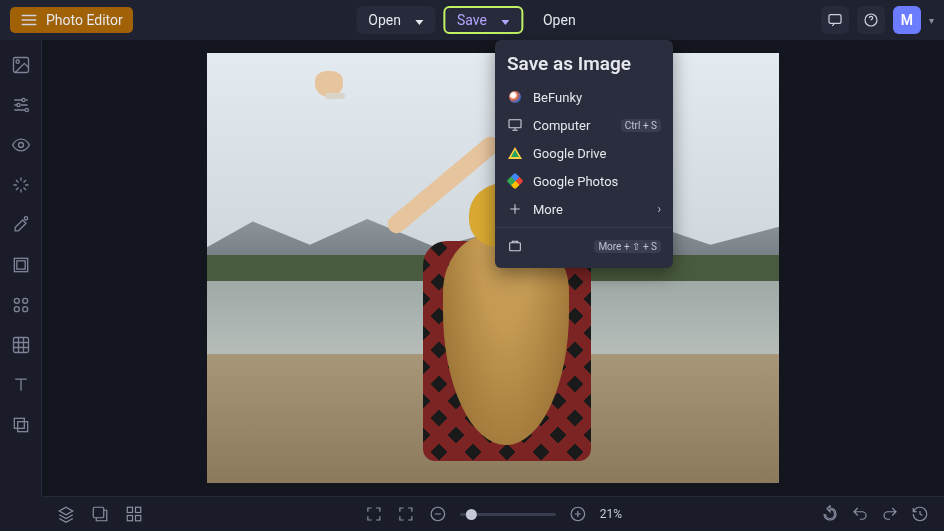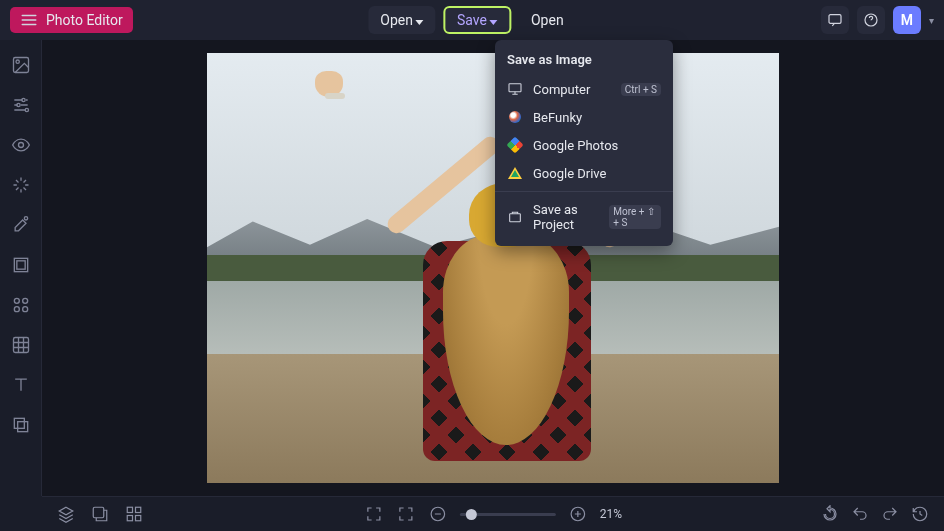--- a/index.html
+++ b/index.html
@@ -1,36 +1,36 @@
 <!DOCTYPE html>
 <html><head>
 <meta charset="utf-8">
 <style>
   * { box-sizing: border-box; margin: 0; padding: 0; font-family: -apple-system, BlinkMacSystemFont, "Segoe UI", Roboto, sans-serif; }
   body { width: 944px; height: 531px; overflow: hidden; background: #1a1d29; color: #e6e8ee; position: relative; }
 
   
   .header { height: 40px; background: #1f2230; display: flex; align-items: center; padding: 0 10px; position: relative; }
-  .hdr-left { display: flex; align-items: center; gap: 10px; background:#be185d; border-radius:5px; padding:4px 10px;}
+  .hdr-left { display: flex; align-items: center; gap: 10px; background:#a16207; border-radius:5px; padding:4px 10px;}
   .menu-btn { display:flex; align-items:center; gap:8px; color:#e6e8ee; font-size:14px; cursor:pointer;}
   .menu-btn svg { width:18px; height:18px; stroke:#d0d3de; }
   .hdr-center { position:absolute; left:50%; transform:translateX(-50%); display:flex; gap:8px; }
-  .pill { background:#272a3a; border-radius:6px; height:28px; display:flex; align-items:center; padding:0 12px; font-size:14px; color:#e6e8ee; cursor:pointer; gap:2px;}
+  .pill { background:#272a3a; border-radius:6px; height:28px; display:flex; align-items:center; padding:0 12px; font-size:14px; color:#e6e8ee; cursor:pointer; gap:14px;}
   .pill.save { border:2px solid #bef264; color:#b3a5ff; }
   .pill.plain { background:transparent; }
   .chev::after{content:""; border-left:4px solid transparent;border-right:4px solid transparent;border-top:5px solid currentColor;display:inline-block;}
   .hdr-right { margin-left:auto; display:flex; align-items:center; gap:8px; }
   .iconbox { width:28px; height:28px; border-radius:6px; background:#272a3a; display:flex; align-items:center; justify-content:center; cursor:pointer;}
   .iconbox svg{width:16px;height:16px;stroke:#d0d3de;fill:none;stroke-width:1.8;}
   .avatar { width:28px; height:28px; border-radius:6px; background:#6b7cff; display:flex; align-items:center; justify-content:center; font-size:14px; color:#fff; font-weight:600;}
   .tiny-chev{color:#8b8fa3;font-size:10px;}
 
   
   .dropdown { position:absolute; top:40px; left:495px; width:178px; background:#2a2d3d; border-radius:6px; padding:8px 0; box-shadow:0 6px 18px rgba(0,0,0,.4); z-index:50;}
-  .dd-title { font-size:13px; font-weight:600; padding:4px 12px 8px; }
+  .dd-title { font-size:19px; font-weight:600; padding:4px 12px 8px; }
   .dd-item { display:flex; align-items:center; gap:10px; padding:6px 12px; font-size:13px; cursor:pointer; position:relative;}
   .dd-icon { width:16px; height:16px; display:flex; align-items:center; justify-content:center; flex-shrink:0;}
   .dd-icon svg{width:16px;height:16px;stroke:#d0d3de;fill:none;stroke-width:1.6;}
   .dd-short { margin-left:auto; font-size:10px; background:#3a3d4f; border-radius:4px; padding:1px 4px; color:#bfc2d2;}
   .dd-arrow { margin-left:auto; color:#bfc2d2; font-size:12px;}
   .dd-sep { height:1px; background:#3a3d4f; margin:4px 0;}
   .be-dot{width:12px;height:12px;border-radius:50%;background:radial-gradient(circle at 35% 35%, #fff 0 20%, #d64 40%, #36c 70%, #1a4 100%);}
   .gd-tri{width:0;height:0;border-left:7px solid transparent;border-right:7px solid transparent;border-bottom:12px solid #ffcf3f;position:relative;}
   .gd-tri::after{content:"";position:absolute;left:-4px;top:3px;width:0;height:0;border-left:4px solid transparent;border-right:4px solid transparent;border-bottom:7px solid #1fa463;}
   .gp-pin{width:12px;height:12px;background:conic-gradient(#ea4335 0 25%, #fbbc04 0 50%, #34a853 0 75%, #4285f4 0 100%);border-radius:2px;transform:rotate(45deg);}
@@ -117,61 +117,69 @@
       </div>
     <span class="tiny-chev">▾</span>
   </div>
 </div>
 
 <div class="dropdown">
   <div class="dd-title">Save as Image</div>
 
   <div class="dd-item">
     <span class="dd-icon">
+        <span class="be-dot"></span>
+      </span>
+    <span>BeFunky</span>
+  </div>
+
+  <div class="dd-item">
+    <span class="dd-icon">
         <svg viewBox="0 0 24 24">
           <rect x="3" y="4" width="18" height="12" rx="1"></rect>
           <path d="M8 20h8M12 16v4"></path>
         </svg>
       </span>
     <span>Computer</span>
     <span class="dd-short">Ctrl + S</span>
   </div>
 
   <div class="dd-item">
     <span class="dd-icon">
-        <span class="be-dot"></span>
-      </span>
-    <span>BeFunky</span>
+        <span class="gd-tri"></span>
+      </span>
+    <span>Google Drive</span>
   </div>
 
   <div class="dd-item">
     <span class="dd-icon">
         <span class="gp-pin"></span>
       </span>
     <span>Google Photos</span>
   </div>
 
   <div class="dd-item">
     <span class="dd-icon">
-        <span class="gd-tri"></span>
-      </span>
-    <span>Google Drive</span>
-  </div>
-
+        <svg viewBox="0 0 24 24">
+          <path d="M12 5v14M5 12h14"></path>
+        </svg>
+      </span>
+    <span>More</span>
+    <span class="dd-arrow">›</span>
+  </div>
 
   <div class="dd-sep"></div>
 
   <div class="dd-item">
     <span class="dd-icon">
         <svg viewBox="0 0 24 24">
           <rect x="4" y="7" width="16" height="12" rx="1"></rect>
           <path d="M8 7V5h8v2"></path>
         </svg>
       </span>
-    <span>Save as Project</span>
     <span class="dd-short">More + ⇧ + S</span>
   </div>
 </div>
 
 <div class="sidebar">
   <div class="sb-item">
       <svg viewBox="0 0 24 24">
         <rect x="3" y="3" width="18" height="18" rx="2"></rect>
         <circle cx="8" cy="8" r="2"></circle>
         <path d="M21 15l-5-5L5 21"></path>

